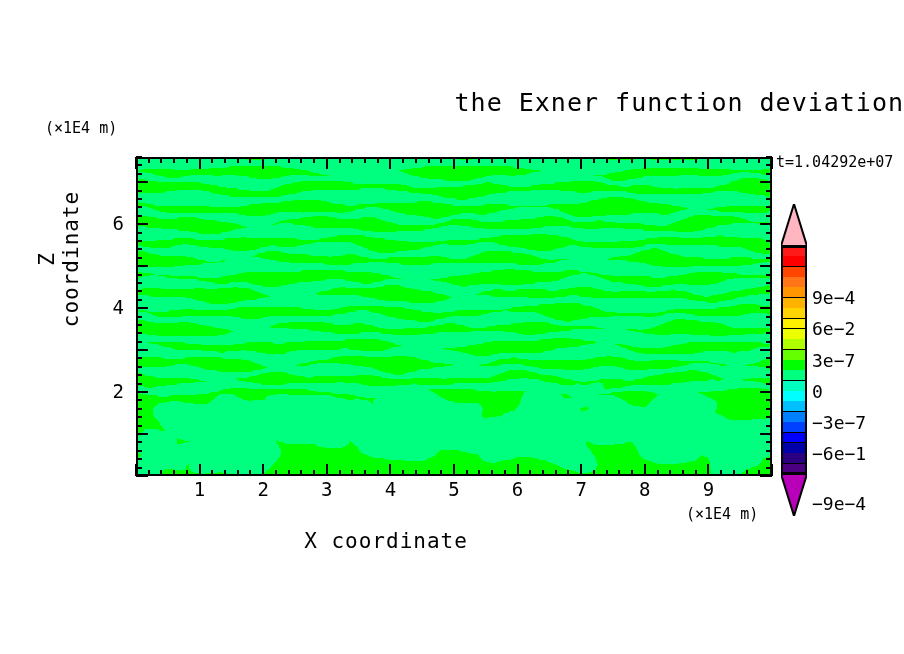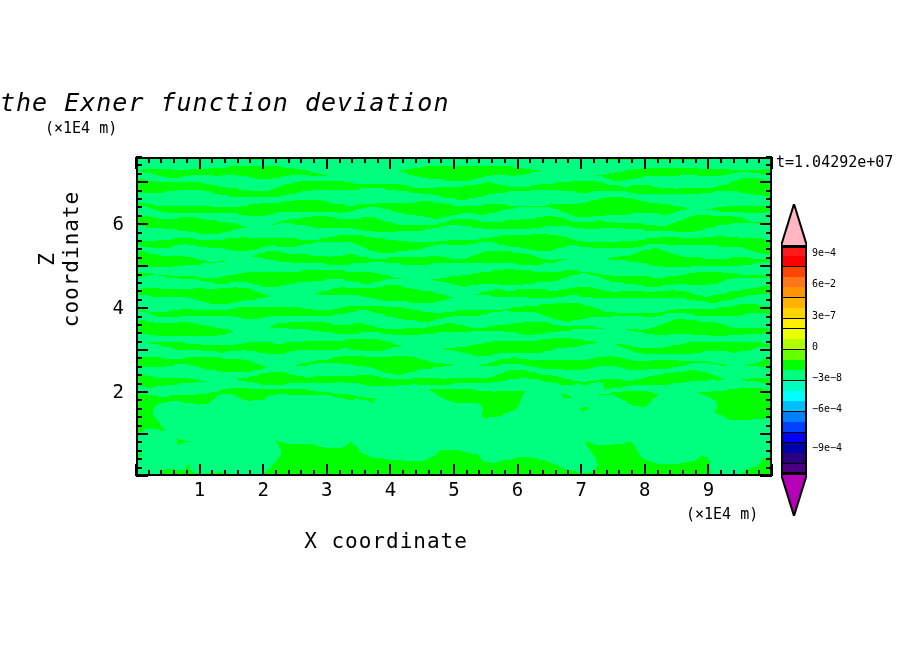--- a/index.html
+++ b/index.html
@@ -1,21 +1,21 @@
 <!DOCTYPE html>
 <html><head>
 <meta charset="utf-8">
 <style>
   html,body{margin:0;padding:0;background:#ffffff;}
   body{width:904px;height:654px;position:relative;overflow:hidden;
        font-family:"DejaVu Sans Mono","Liberation Mono",monospace;color:#000;}
 
   .lbl{position:absolute;white-space:pre;color:#000;}
 
-  #title{left:0;right:0;top:88px;text-align:left;font-size:25px;letter-spacing:1px;font-style:italic;}
+  #title{left:0;right:0;top:88px;text-align:right;font-size:25px;letter-spacing:1px;}
 
   #yunit{left:45px;top:119px;font-size:15px;}
   #xunit{left:686px;top:505px;font-size:15px;}
 
   #xaxis-title{left:0;top:529px;width:772px;text-align:center;font-size:21px;letter-spacing:1px;}
 
   #yaxis-title{position:absolute;left:-21px;top:235px;width:160px;text-align:center;
                font-size:21px;letter-spacing:1px;
                transform:rotate(-90deg);transform-origin:50% 50%;}
 
@@ -28,21 +28,21 @@
 
   .tick{position:absolute;background:#000;}
 
   .xtl{position:absolute;font-size:19px;text-align:center;width:40px;top:478px;}
   .ytl{position:absolute;font-size:19px;text-align:right;width:40px;}
 
   #cbar{position:absolute;left:781px;top:246px;width:26px;height:228px;}
   .band{position:absolute;left:0;width:26px;}
   #cbar-border{position:absolute;left:781px;top:246px;width:26px;height:228px;
                border:2px solid #000;box-sizing:border-box;}
-  .cbl{position:absolute;font-size:10px;left:812px;white-space:nowrap;}
+  .cbl{position:absolute;font-size:18px;left:812px;white-space:nowrap;margin-top:40px;}
   .arrowbox{position:absolute;left:781px;width:26px;}
 </style>
 </head>
 <body>
 
 <div id="title" class="lbl">the Exner function deviation</div>
 <div id="tstamp" class="lbl">t=1.04292e+07</div>
 <div id="yunit" class="lbl">(×1E4 m)</div>
 <div id="xunit" class="lbl">(×1E4 m)</div>
 <div id="xaxis-title" class="lbl">X coordinate</div>
@@ -297,23 +297,23 @@
     <div class="band" style="top: 196.909px; height: 10.9636px; background: rgb(0, 0, 170); border-bottom: 1px solid rgb(0, 0, 0); box-sizing: border-box;"></div>
     <div class="band" style="top: 207.273px; height: 10.9636px; background: rgb(42, 0, 128); border-bottom: 1px solid rgb(0, 0, 0); box-sizing: border-box;"></div>
     <div class="band" style="top: 217.636px; height: 10.9636px; background: rgb(75, 0, 130); border-bottom: 1px solid rgb(0, 0, 0); box-sizing: border-box;"></div>
   </div>
 <div id="cbar-border"></div>
 <div id="cbarlabels">
     <div class="cbl" style="top: 247.364px;">9e−4</div>
     <div class="cbl" style="top: 278.455px;">6e−2</div>
     <div class="cbl" style="top: 309.545px;">3e−7</div>
     <div class="cbl" style="top: 340.636px;">0</div>
-    <div class="cbl" style="top: 371.727px;">−3e−8</div>
-    <div class="cbl" style="top: 402.818px;">−6e−4</div>
-    <div class="cbl" style="top: 442px;">−9e−4</div>
+    <div class="cbl" style="top: 371.727px;">−3e−7</div>
+    <div class="cbl" style="top: 402.818px;">−6e−1</div>
+    <div class="cbl" style="top: 453px;">−9e−4</div>
   </div>
 
 <div class="arrowbox" style="top: 204px; height: 42px;"><svg width="26" height="42" viewBox="0 0 26 42">
       <polygon points="13,0 26,42 0,42" fill="#FFB6C1" stroke="#000" stroke-width="2"></polygon>
     </svg></div>
 <div class="arrowbox" style="top: 474px; height: 42px;"><svg width="26" height="42" viewBox="0 0 26 42">
       <polygon points="0,0 26,0 13,42" fill="#B800B8" stroke="#000" stroke-width="2"></polygon>
     </svg></div>
 
 </body></html>

